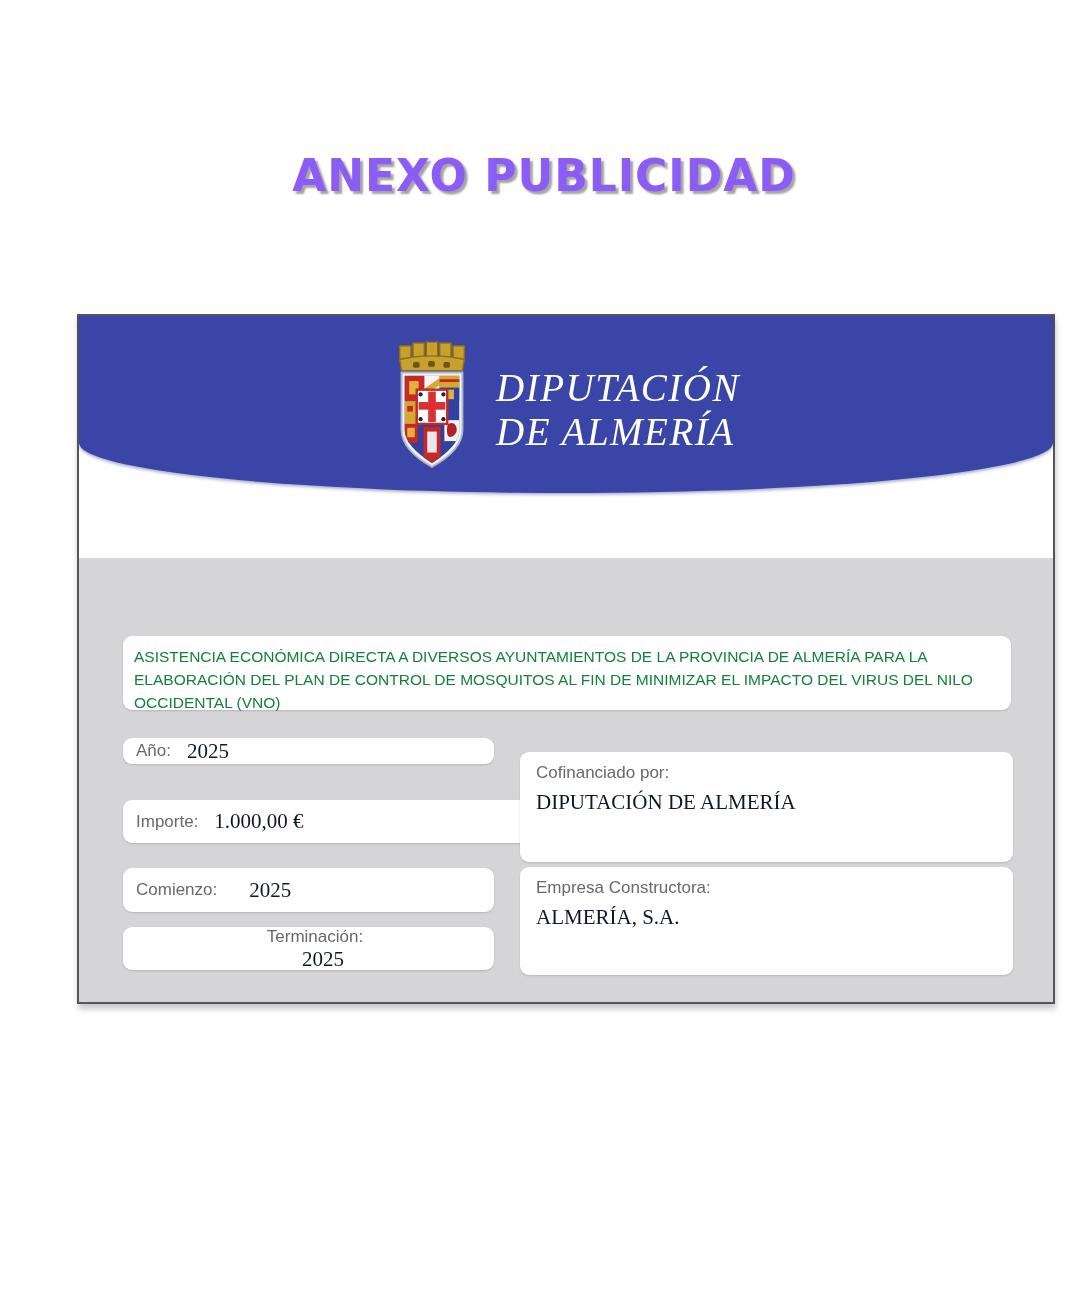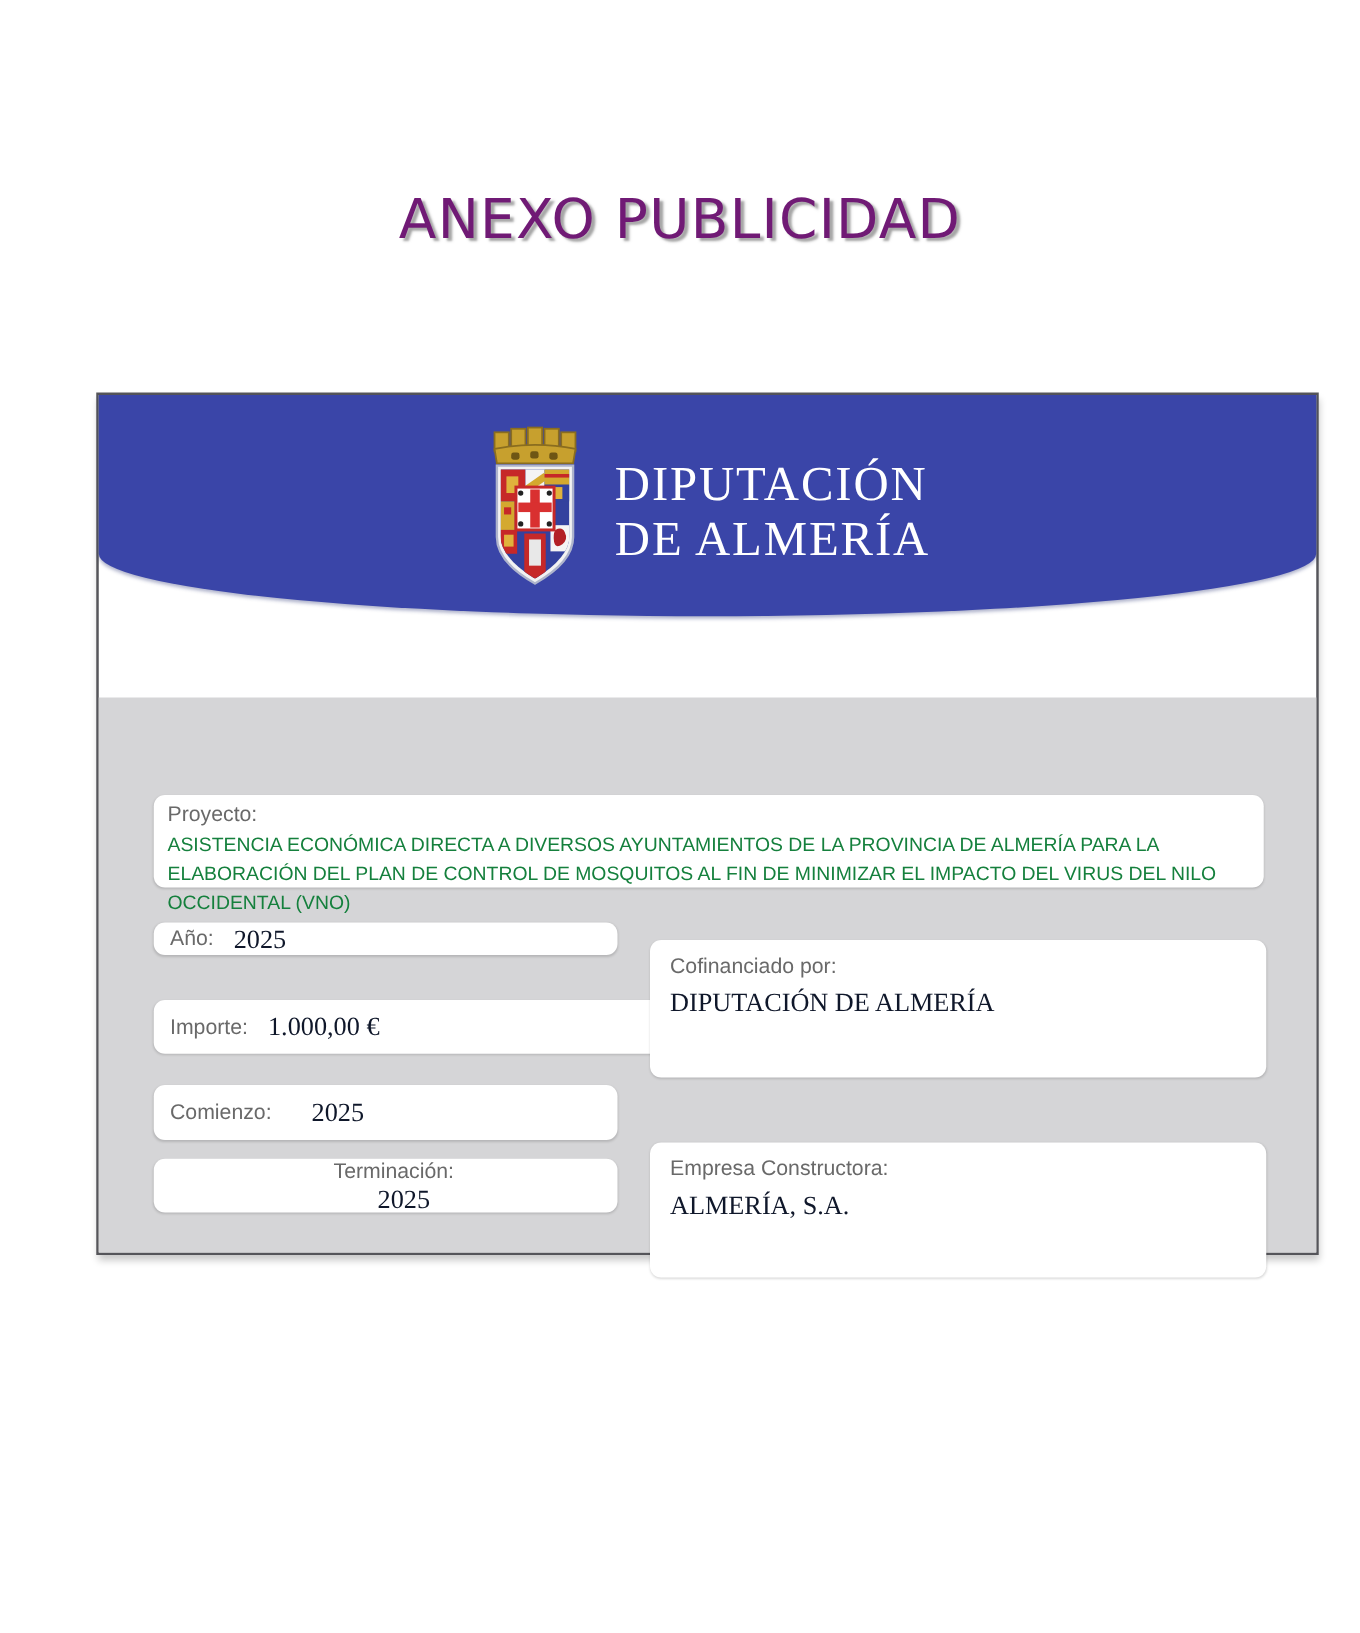--- a/index.html
+++ b/index.html
@@ -2,37 +2,37 @@
 <html><head>
 <meta charset="utf-8">
 <style>
   html,body{margin:0;padding:0;background:#ffffff;}
   .page{
     position:relative;width:1088px;height:1306px;background:#ffffff;
     font-family:"Liberation Sans",sans-serif;overflow:hidden;
   }
   .doc-title{
     position:absolute;top:150px;left:0;width:100%;text-align:center;
-    font-family:"DejaVu Sans",sans-serif;font-weight:normal;font-size:44px;
-    letter-spacing:1px;color:#701a75;
+    font-family:"DejaVu Sans",sans-serif;font-weight:bold;font-size:44px;
+    letter-spacing:1px;color:#8b5cf6;
     text-shadow:3px 3px 2px rgba(90,90,90,0.55);
     white-space:nowrap;
   }
   .card{
     position:absolute;left:77px;top:314px;width:978px;height:690px;
     box-sizing:border-box;border:2px solid #55555a;background:#ffffff;
     box-shadow:1px 5px 6px rgba(0,0,0,0.22);
   }
   .banner{
     position:absolute;left:0;top:0;right:0;height:177px;
     background:#3a45a8;
     border-radius:0 0 50% 50% / 0 0 50px 50px;
     box-shadow:0 2px 3px rgba(30,40,110,0.35);
     display:flex;justify-content:center;align-items:flex-start;gap:24px;
-    box-sizing:border-box;padding-top:20px;
+    box-sizing:border-box;padding-top:20px;font-style:italic;
   }
   .org-name{
     margin-top:30px;
     font-family:"Liberation Serif",serif;font-size:39px;line-height:1.13;
     color:#ffffff;letter-spacing:1.5px;white-space:nowrap;
   }
   .form-panel{
     position:absolute;left:0;right:0;top:242px;bottom:0;background:#d5d5d7;
   }
   .fbox{
@@ -47,21 +47,21 @@
   }
   .inline-field{display:flex;align-items:center;padding-left:13px;}
   .inline-field .fvalue{margin-left:16px;}
   .f-ano{left:44px;top:180px;width:371px;height:26px;}
   .f-importe{left:44px;top:242px;width:428px;height:43px;}
   .f-comienzo{left:44px;top:310px;width:371px;height:44px;gap:16px;}
   .f-terminacion{left:44px;top:369px;width:371px;height:43px;flex-direction:column;}
   .stack-field{padding:11px 16px;}
   .stack-field .fvalue{display:block;margin-top:7px;}
   .f-cofinanciado{left:441px;top:194px;width:493px;height:110px;}
-  .f-empresa{left:441px;top:309px;width:493px;height:108px;margin-top:47px;}
+  .f-empresa{left:441px;top:309px;width:493px;height:108px;}
 </style>
 </head>
 <body>
 
 <div class="page">
 
   <div class="doc-title">ANEXO PUBLICIDAD</div>
 
   <div class="card">
 
@@ -118,21 +118,20 @@
       </span>
       <div class="org-name">
         <div>DIPUTACIÓN</div>
         <div>DE ALMERÍA</div>
       </div>
     </div>
 
     <div class="form-panel">
 
       <div class="fbox proj">
-        <div class="flabel">Proyecto:</div>
         <div class="ptext">ASISTENCIA ECONÓMICA DIRECTA A DIVERSOS AYUNTAMIENTOS DE LA PROVINCIA DE ALMERÍA PARA LA ELABORACIÓN DEL PLAN DE CONTROL DE MOSQUITOS AL FIN DE MINIMIZAR EL IMPACTO DEL VIRUS DEL NILO OCCIDENTAL (VNO)</div>
       </div>
 
       <div class="fbox inline-field f-ano">
         <span class="flabel">Año:</span>
         <span class="fvalue">2025</span>
       </div>
 
       <div class="fbox inline-field f-importe">
         <span class="flabel">Importe:</span>

